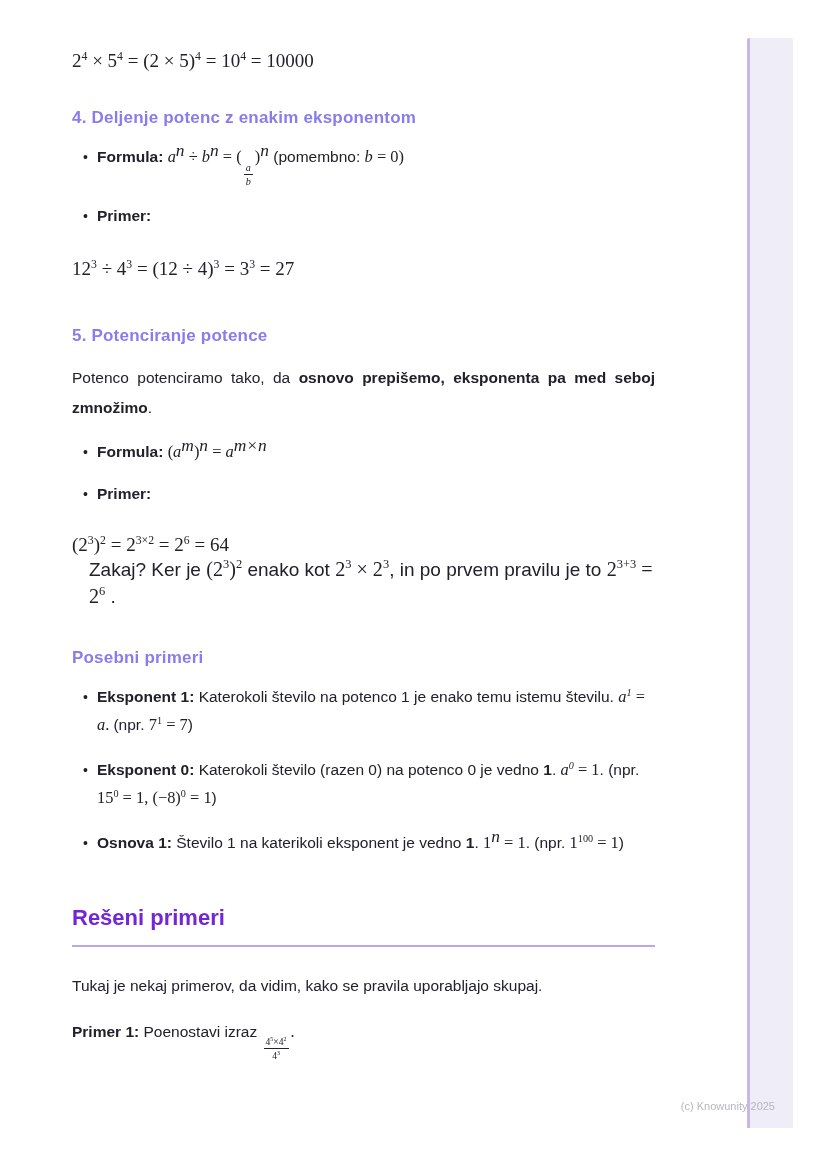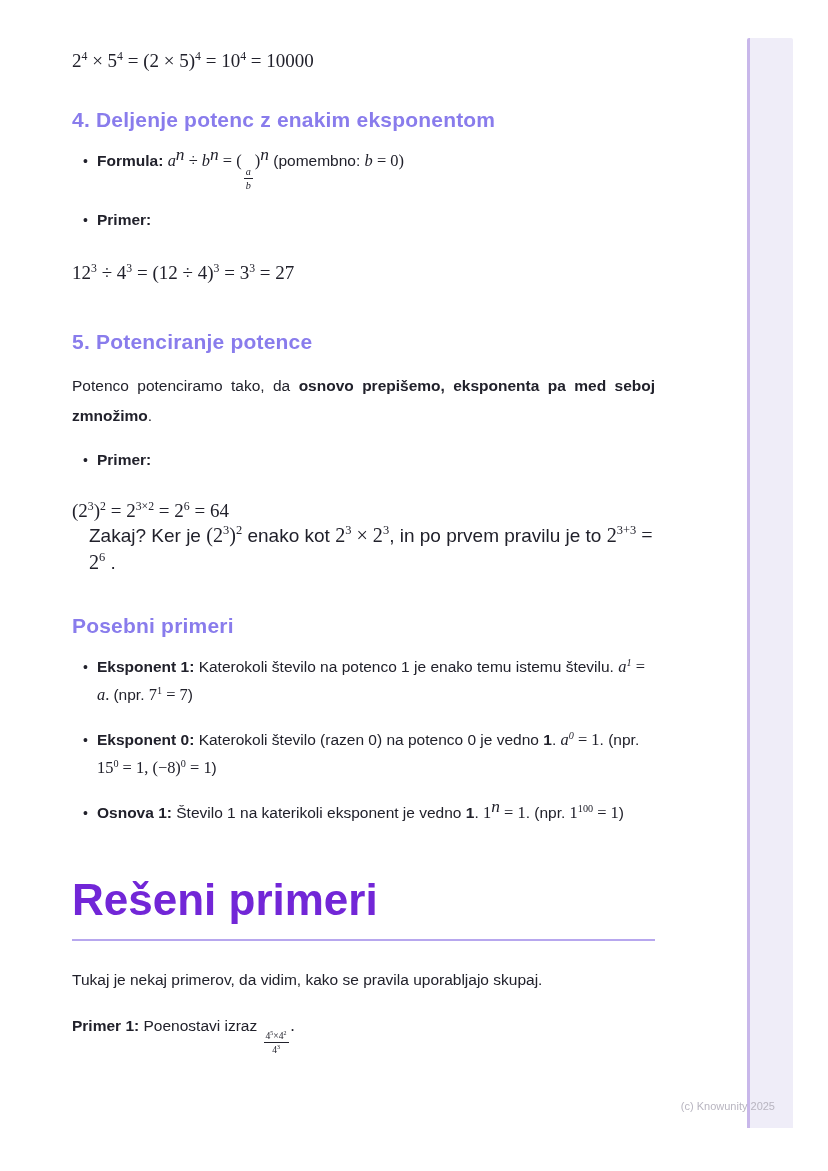--- a/index.html
+++ b/index.html
@@ -23,21 +23,21 @@
   .m{font-family:"Liberation Serif","DejaVu Serif",serif;font-size:1.06em}
   .v{font-family:"Liberation Serif","DejaVu Serif",serif;font-style:italic;font-size:1.06em}
   sup{font-size:0.62em;line-height:0}
   .formula{
     font-family:"Liberation Serif","DejaVu Serif",serif;
     font-size:19px;text-align:left;padding-right:0;
     color:var(--text);
   }
   .formula-top{margin-top:50px}
   .h2{
-    font-size:21px;font-weight:700;color:var(--accent-heading);
+    font-size:17px;font-weight:700;color:var(--accent-heading);
     letter-spacing:0.2px;
   }
   .h2-s4{margin-top:36px}
   .h2-s5{margin-top:46px}
   .h2-special{margin-top:38px}
   .para{
     margin-top:17px;font-size:15.5px;line-height:30px;text-align:justify;
   }
   .para-plain{text-align:left}
   ul.bullets{margin-top:15px;list-style:none}
@@ -50,21 +50,21 @@
     font-size:14px;color:var(--text);
   }
   .formula-div{margin-top:28px}
   .formula-pow{margin-top:26px}
   .note{
     margin-left:17px;font-size:19px;
     line-height:26px;
   }
   ul.bullets-special li{margin-bottom:17px}
   .h1{
-    margin-top:48px;font-size:44px;font-weight:700;color:var(--accent-title);
+    margin-top:48px;font-size:22px;font-weight:700;color:var(--accent-title);
   }
   .rule{border:none;border-top:2px solid var(--rule);margin-top:14px}
   .intro{margin-top:24px}
   .primer{margin-top:14px;line-height:34px}
   .frac{
     display:inline-flex;flex-direction:column;align-items:center;
     vertical-align:-0.55em;line-height:1.15;margin:0 2px;
     font-family:"Liberation Serif","DejaVu Serif",serif;
   }
   .frac .fn{font-size:0.62em;padding:0 2px 1px;border-bottom:1px solid var(--text)}
@@ -102,20 +102,23 @@
   </ul>
 
   <div class="formula formula-div"><span>12<sup>3</sup></span><span> ÷ 4<sup>3</sup></span><span> = (12 ÷ 4)<sup>3</sup></span><span> = 3<sup>3</sup></span><span> = 27</span></div>
 
   <h2 class="h2 h2-s5">5. Potenciranje potence</h2>
 
   <p class="para"><span>Potenco potenciramo tako, da </span><span class="b">osnovo prepišemo, eksponenta pa med seboj zmnožimo</span><span>.</span></p>
 
   <ul class="bullets">
     <li>
+      <span><span class="b">Formula: </span><span class="m">(</span><span class="v">a<sup class="v">m</sup></span><span class="m">)<sup class="v">n</sup></span><span class="m"> = </span><span class="v">a<sup class="v">m×n</sup></span></span>
+    </li>
+    <li>
       <span><span class="b">Primer:</span></span>
     </li>
   </ul>
 
   <div class="formula formula-pow"><span>(2<sup>3</sup></span><span>)<sup>2</sup></span><span> = 2<sup>3×2</sup></span><span> = 2<sup>6</sup></span><span> = 64</span></div>
 
   <p class="note"><span>Zakaj? Ker je </span><span class="m">(2<sup>3</sup></span><span class="m">)<sup>2</sup></span><span> enako kot </span><span class="m">2<sup>3</sup></span><span class="m"> × </span><span class="m">2<sup>3</sup></span><span>, in po prvem pravilu je to </span><span class="m">2<sup>3+3</sup></span><span class="m"> = 2<sup>6</sup></span><span> .</span></p>
 
   <h2 class="h2 h2-special">Posebni primeri</h2>
 

